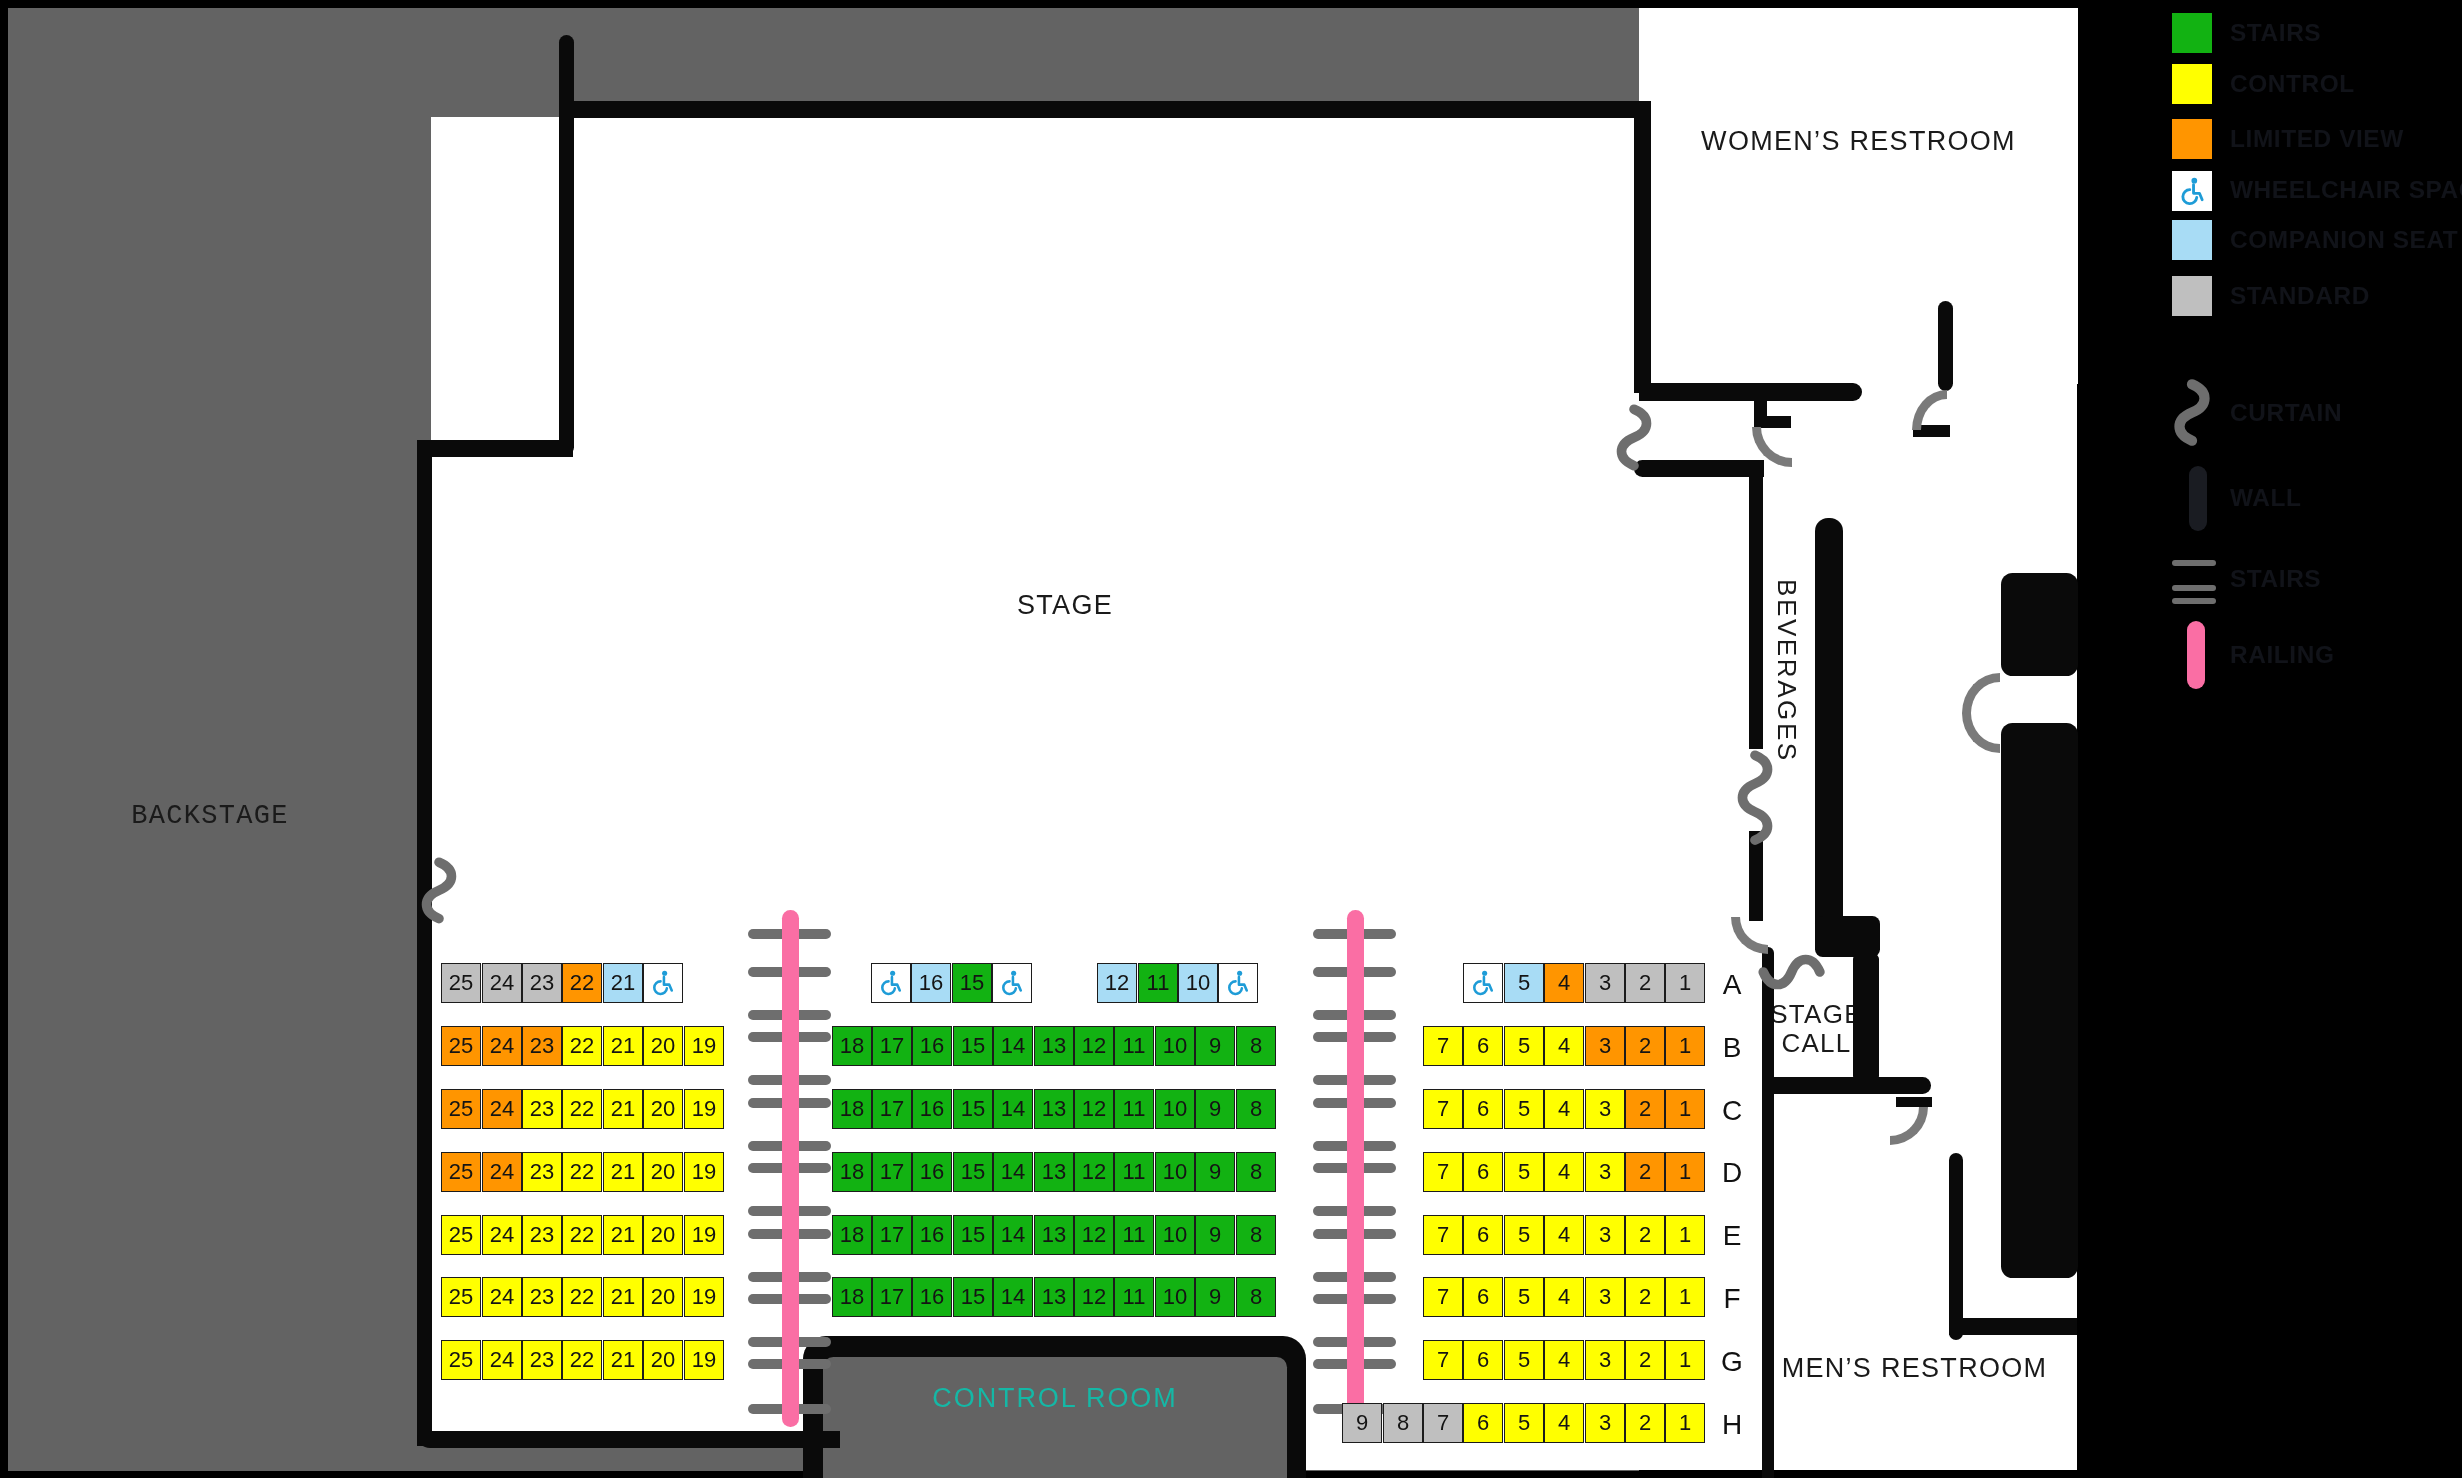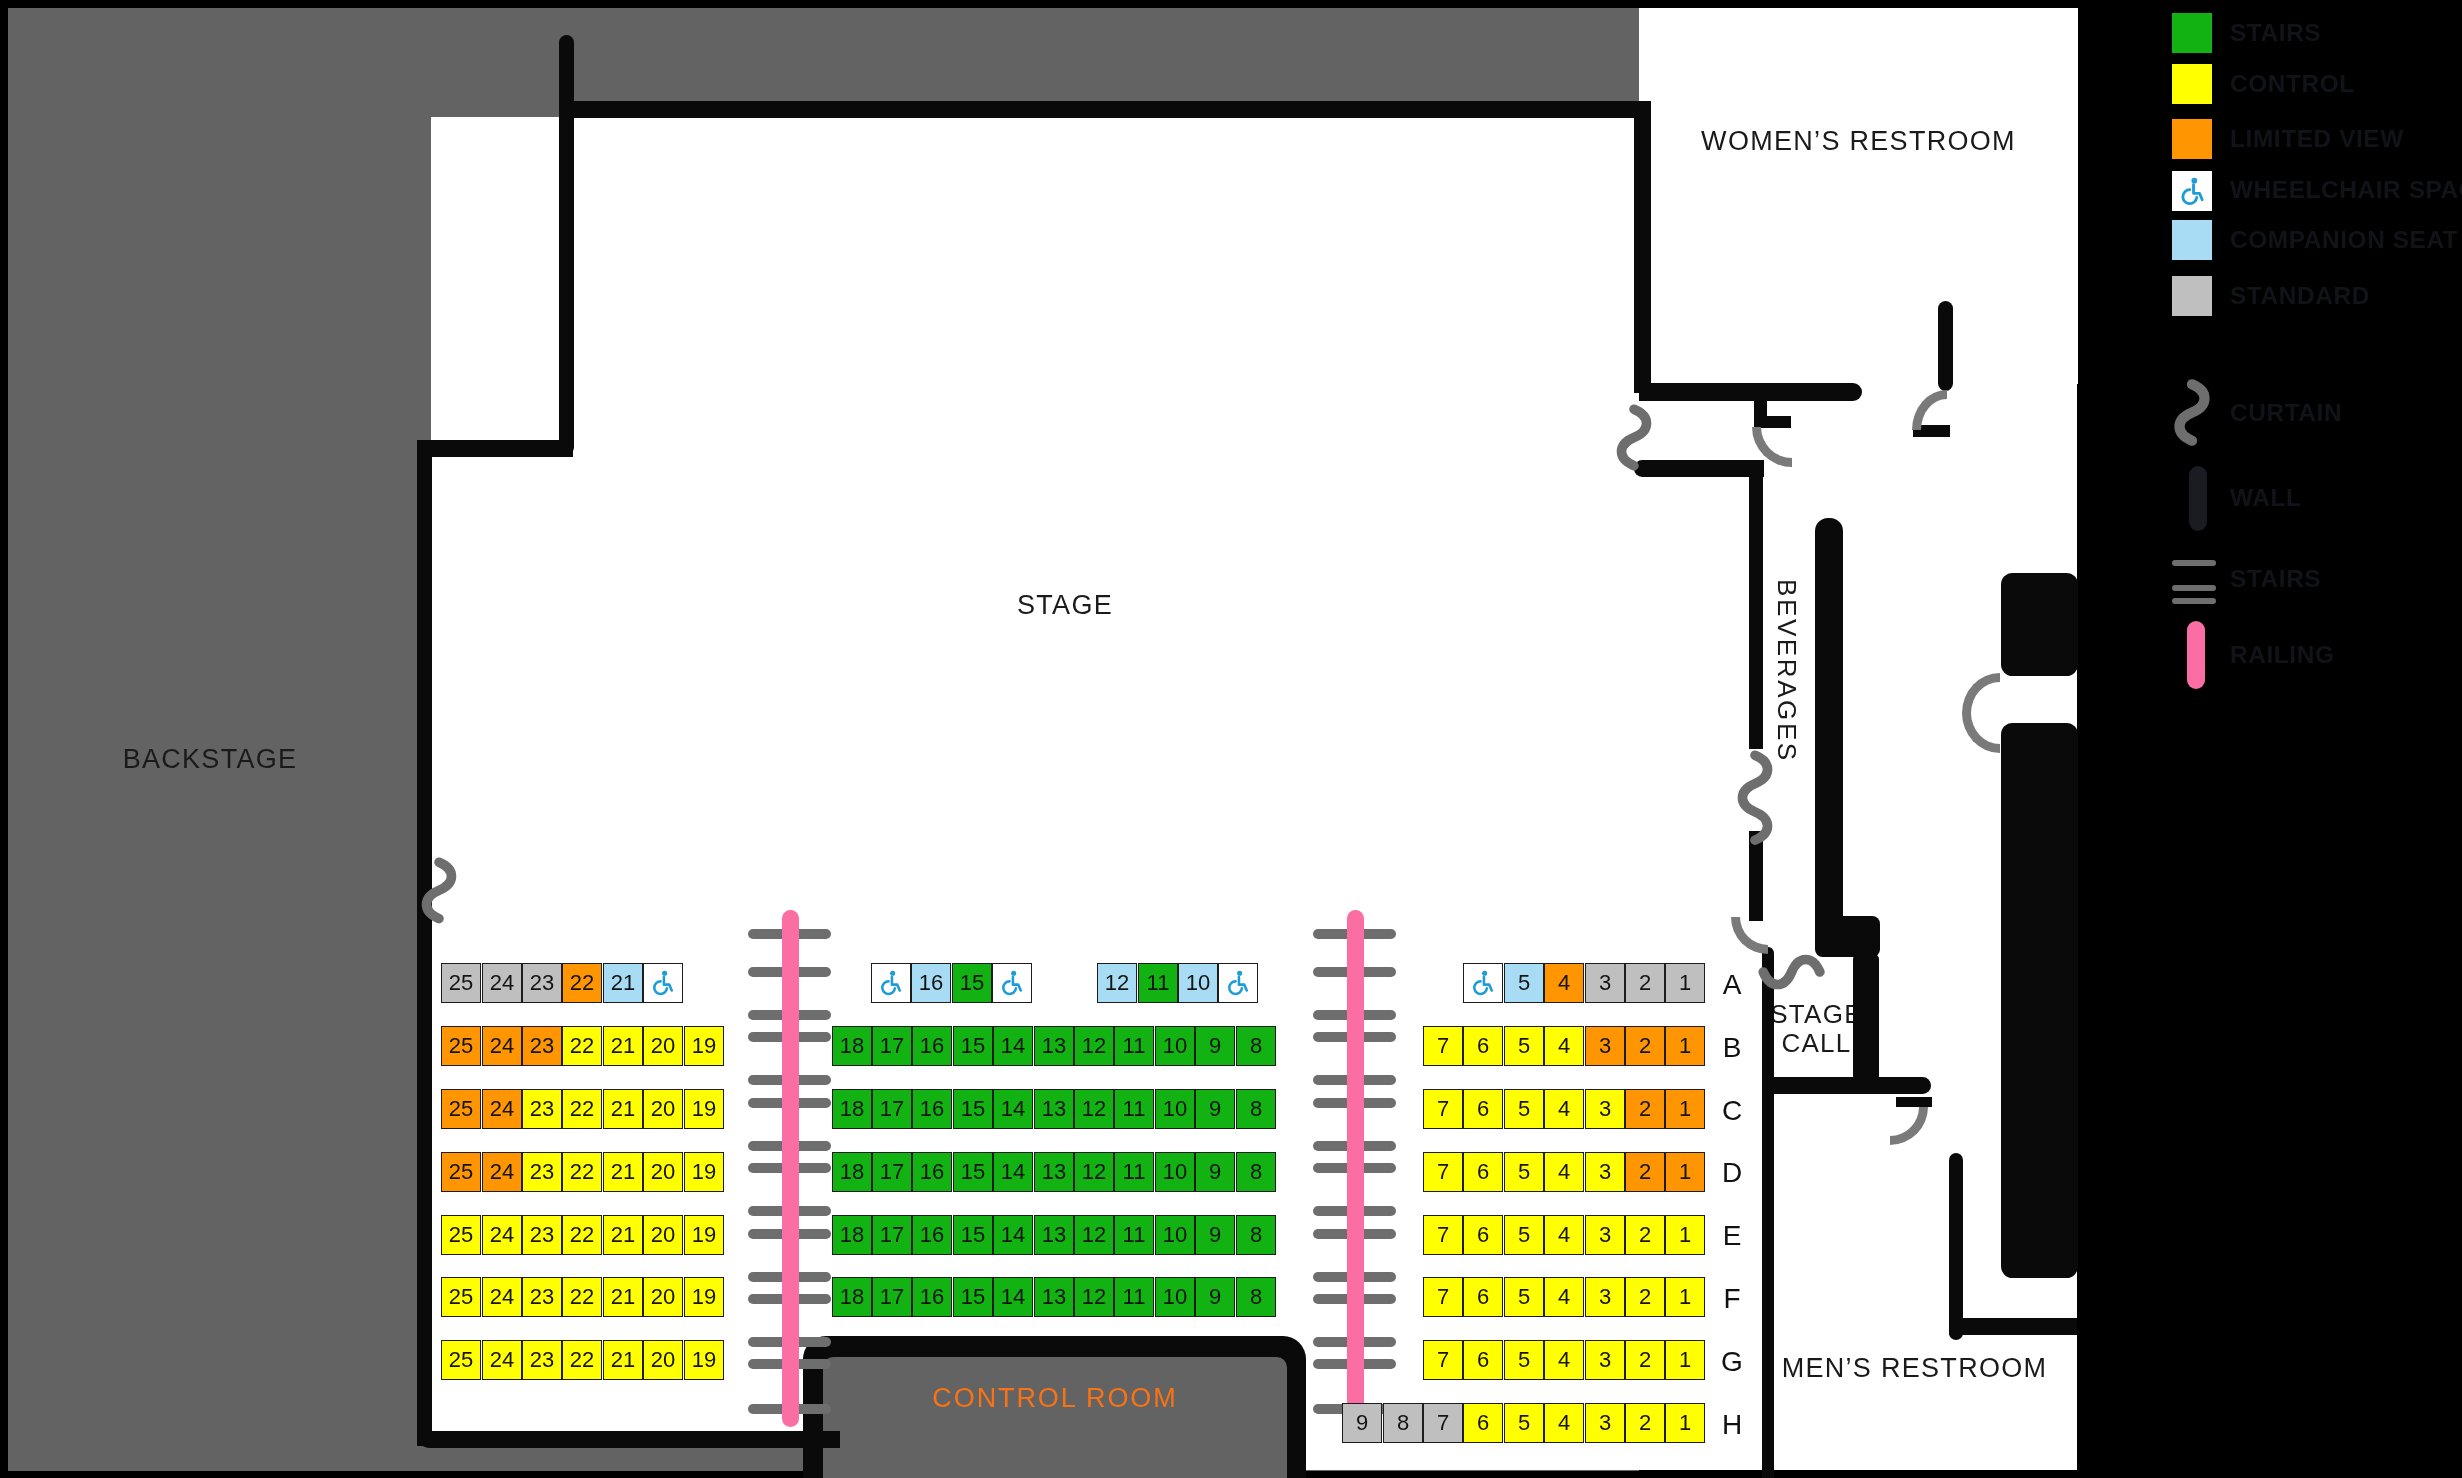--- a/index.html
+++ b/index.html
@@ -35,27 +35,27 @@
 
   <div class="abs gray" style="left:7.7px;top:7.7px;width:1631px;height:1463px;"></div>
   <div class="abs white" style="left:431px;top:117px;width:1331px;height:1328px;"></div>
   <div class="abs white" style="left:1306px;top:1445px;width:456px;height:25px;"></div>
   <div class="abs white" style="left:1762px;top:7.7px;width:315px;height:1462px;"></div>
   <div class="abs white" style="left:1639px;top:7.7px;width:439px;height:376px;"></div>
 
   <div class="abs wall" style="left:803px;top:1336px;width:503px;height:142px;border-radius:23px 23px 0 0;"></div>
   <div class="abs gray" style="left:823px;top:1357px;width:464px;height:122px;border-radius:10.3px 10.3px 0 0;"></div>
 
-  <div class="room-label" style="left:82px;top:744px;width:256px;">BACKSTAGE</div>
+  <div class="room-label" style="left:82px;top:801px;width:256px;font-family:Liberation Mono, monospace;">BACKSTAGE</div>
   <div class="room-label" style="left:937px;top:590px;width:256px;">STAGE</div>
   <div class="room-label" style="left:1666px;top:126px;width:385px;">WOMEN’S RESTROOM</div>
   <div class="room-label" style="left:1767px;top:1353px;width:295px;">MEN’S RESTROOM</div>
   <div class="room-label" style="left:1765px;top:1000px;width:103px;font-size:26px;">STAGE CALL</div>
   <div class="room-label" style="left:1767px;top:526px;width:38px;height:289px;writing-mode:vertical-rl;font-size:26px;letter-spacing:2.6px;display:flex;align-items:center;justify-content:center;">BEVERAGES</div>
-  <div class="room-label" style="left:823px;top:1383px;width:464px;color:#f97316;letter-spacing:1.9px;">CONTROL ROOM</div>
+  <div class="room-label" style="left:823px;top:1383px;width:464px;color:#14b8a6;letter-spacing:1.9px;">CONTROL ROOM</div>
 
   <div id="walls">
       <div class="abs wall" style="left:559px;top:35px;width:15.4px;height:420px;border-radius:7.7px"></div>
       <div class="abs wall" style="left:417px;top:440px;width:156px;height:16.7px;"></div>
       <div class="abs wall" style="left:417px;top:440px;width:15.4px;height:1006px;"></div>
       <div class="abs wall" style="left:417px;top:1431px;width:423px;height:16.7px;border-radius:0 0 0 13px"></div>
       <div class="abs wall" style="left:559px;top:101px;width:1080px;height:16.7px;"></div>
       <div class="abs wall" style="left:1634px;top:101px;width:16.7px;height:292px;"></div>
       <div class="abs wall" style="left:1639px;top:383px;width:223px;height:18px;border-radius:0 9px 9px 0"></div>
       <div class="abs wall" style="left:1938px;top:301px;width:15.4px;height:90px;border-radius:7.7px"></div>

